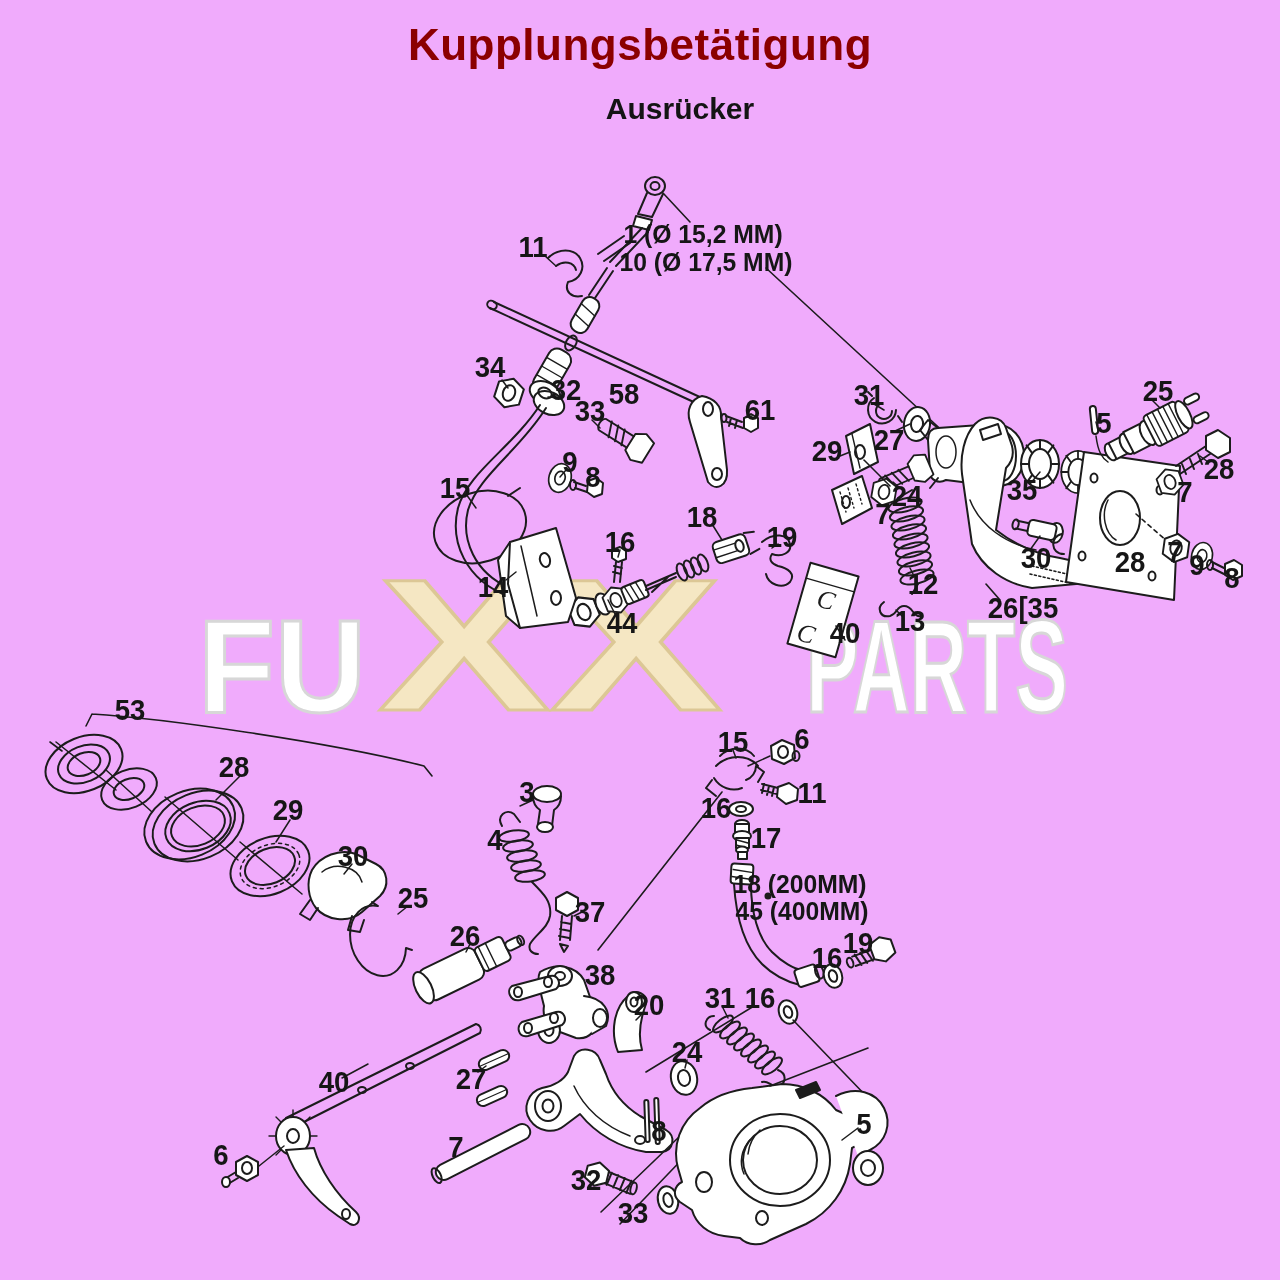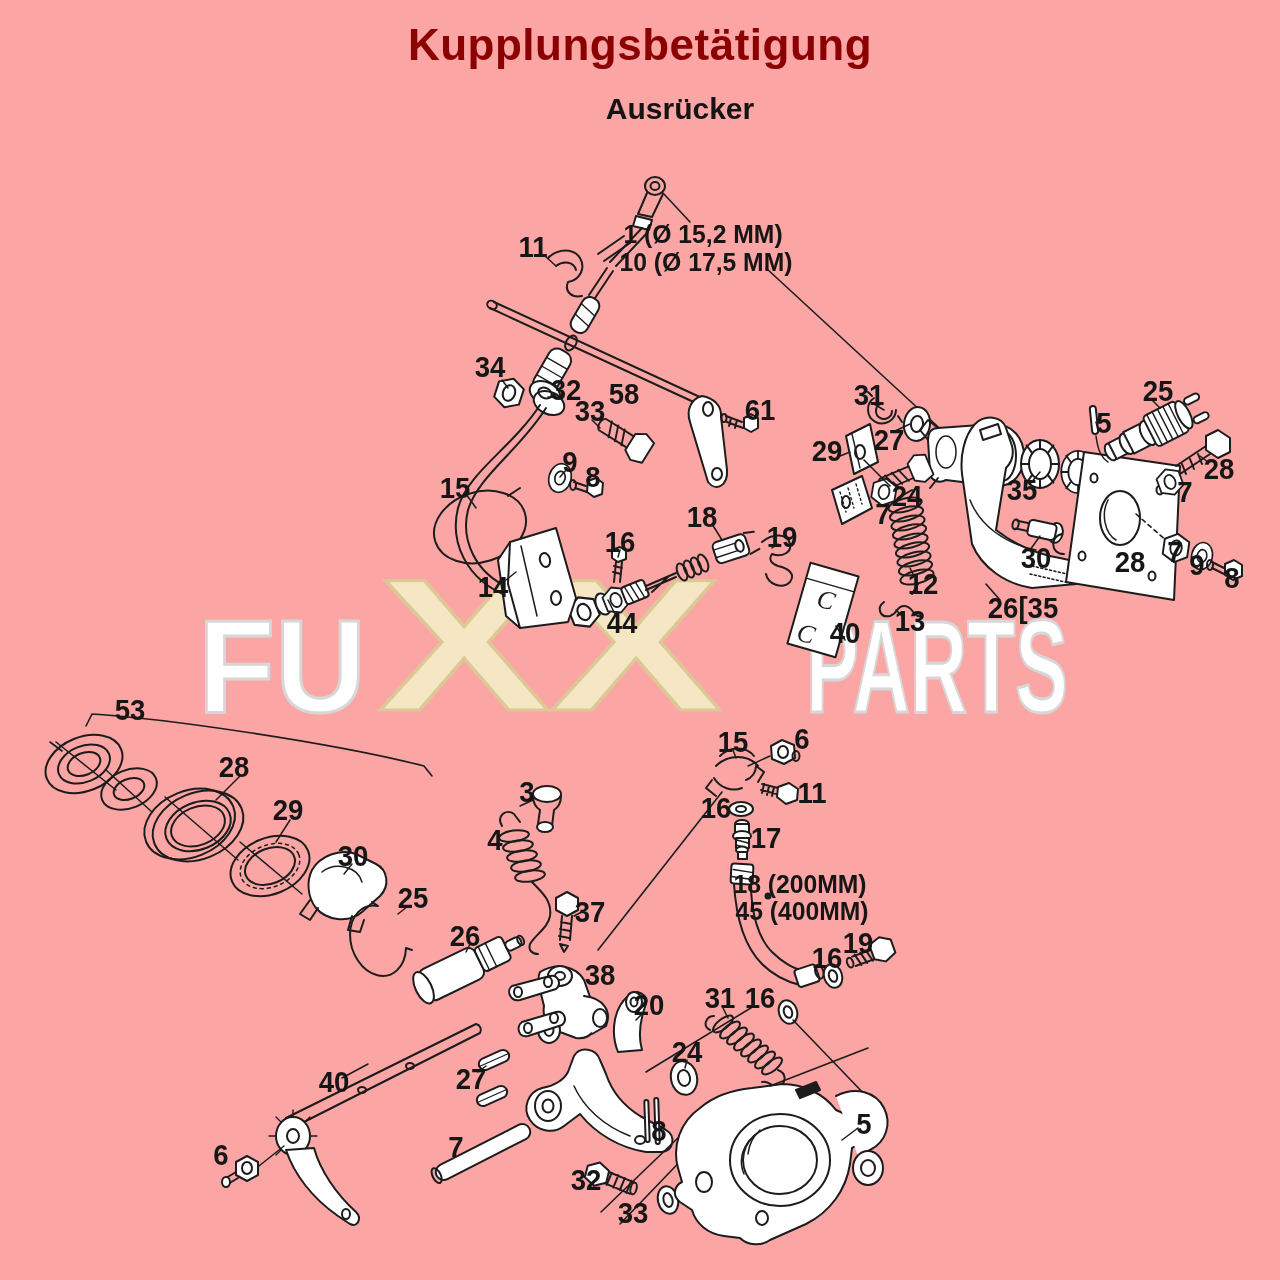--- a/index.html
+++ b/index.html
@@ -1,16 +1,16 @@
 <!DOCTYPE html>
 <html><head>
 <meta charset="utf-8">
 <style>
   html,body{margin:0;padding:0;background:#fff;}
-  .canvas{position:relative;width:1280px;height:1280px;background:#fca5a5;overflow:hidden;
+  .canvas{position:relative;width:1280px;height:1280px;background:#f0abfc;overflow:hidden;
           font-family:"Liberation Sans",sans-serif;}
   .page-title{position:absolute;top:20px;left:0;width:100%;text-align:center;
               font-size:44px;font-weight:bold;letter-spacing:.5px;}
   .page-subtitle{position:absolute;top:92px;left:0;width:100%;text-align:center;
               font-size:30px;font-weight:bold;color:#141414;margin-left:40px;}
   .art{position:absolute;left:0;top:0;width:1280px;height:1280px;}
   .labels{position:absolute;left:0;top:0;width:1280px;height:932px;pointer-events:none;}
   .part-label{position:absolute;transform:translate(-50%,-50%) scaleX(.95);
               font-size:29px;font-weight:700;color:#161616;white-space:nowrap;}
 </style>

